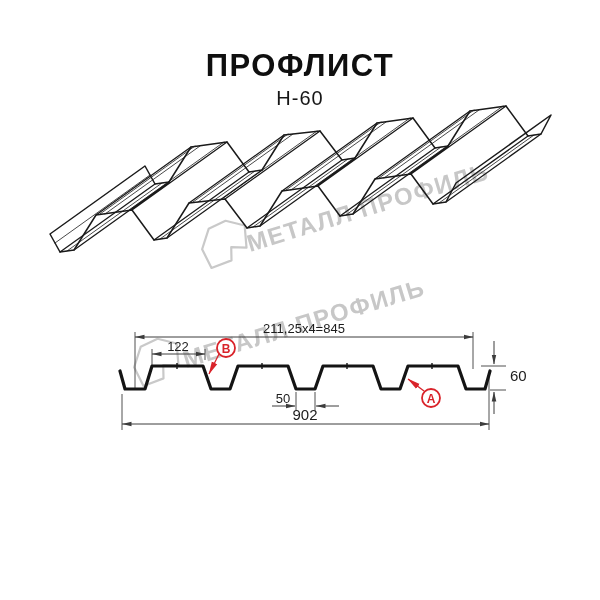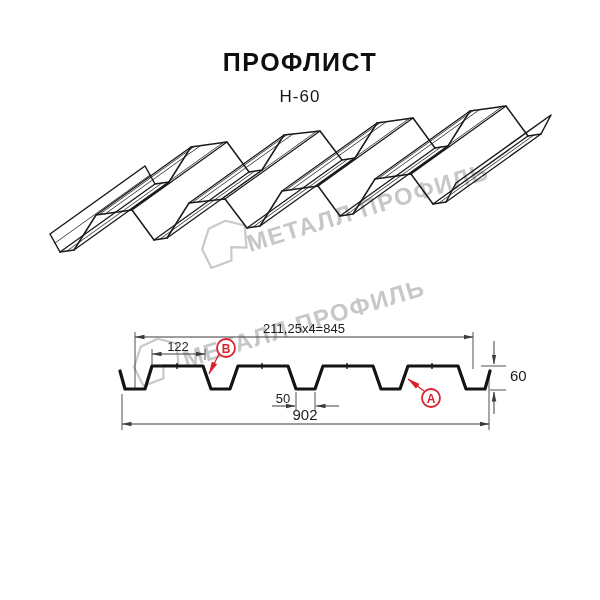--- a/index.html
+++ b/index.html
@@ -2,25 +2,25 @@
 <html><head>
 <meta charset="utf-8">
 <style>
   html,body{margin:0;padding:0;background:#e9e9e9;}
   .page{
     position:relative;width:600px;height:600px;background:#ffffff;
     font-family:"Liberation Sans",sans-serif;overflow:hidden;margin:0 auto;
   }
   .title{
     position:absolute;top:48px;left:0;width:600px;text-align:center;
-    font-size:25px;font-weight:bold;letter-spacing:1.5px;color:#0f0f0f;
+    font-size:31px;font-weight:bold;letter-spacing:1.5px;color:#0f0f0f;
   }
   .subtitle{
     position:absolute;top:87px;left:0;width:600px;text-align:center;
-    font-size:17px;font-weight:400;letter-spacing:1px;color:#161616;
+    font-size:20px;font-weight:400;letter-spacing:1px;color:#161616;
   }
   .footer-note{
     position:absolute;top:527px;left:0;width:600px;text-align:center;
     font-size:15px;letter-spacing:0.8px;color:#2e2e2e;
   }
   svg.drawings{position:absolute;left:0;top:0;}
   .dim-text{font-size:13px;fill:#1c1c1c;}
   .dim-text-lg{font-size:15px;fill:#1c1c1c;}
   .wm-text{font-size:24px;font-weight:bold;letter-spacing:1.5px;}
   .red-letter{font-size:12px;font-weight:bold;}

